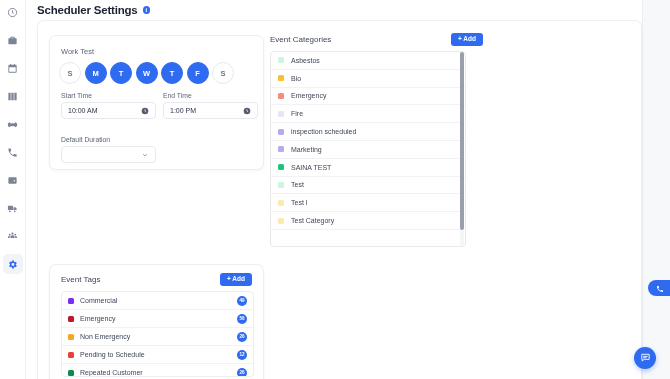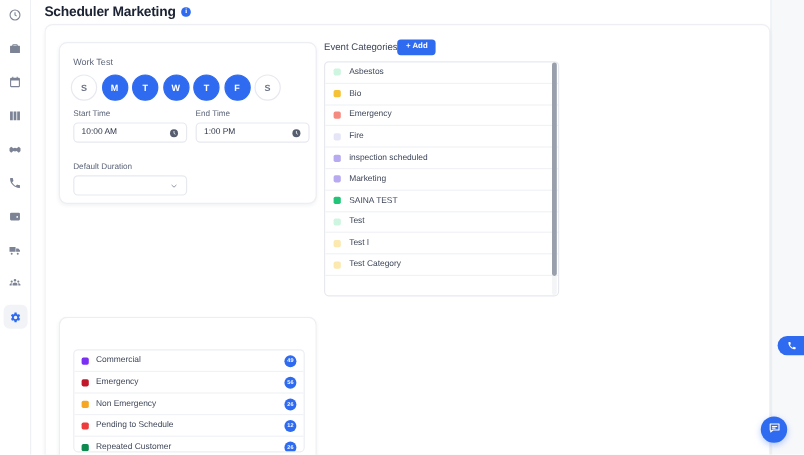--- a/index.html
+++ b/index.html
@@ -56,21 +56,21 @@
     border-radius:7px; box-shadow:0 1px 3px rgba(20,30,60,0.05);
   }
   .workdays-panel{ left:11px; top:14px; width:215px; height:135px; }
   .tags-panel{ left:11px; top:243px; width:215px; height:116px;
                border-bottom:none; border-bottom-left-radius:0; border-bottom-right-radius:0; }
   .cats-panel{ left:232px; top:12px; width:213px; height:216px;
                background:transparent; border:none; box-shadow:none; }
 
   .section-label{ font-size:7.5px; color:#5b6478; }
   .panel-head{
-    display:flex; align-items:center; 
+    display:flex; align-items:center; justify-content:space-between;
   }
   .panel-title{ font-size:8px; color:#3e4658; }
 
   .add-btn{
     background:#2f6bf0; color:#ffffff; font-size:6.5px; font-weight:bold;
     border:none; border-radius:3px; padding:3px 7px; cursor:pointer;
     display:inline-flex; align-items:center; gap:2px; line-height:1;
   }
 
   
@@ -238,21 +238,21 @@
     <div class="side-item active">
       <span>
         <svg viewBox="0 0 24 24" fill="#2f6bf0">
           <path d="M19.4 13a7.6 7.6 0 0 0 0-2l2-1.6-2-3.4-2.4 1a7.6 7.6 0 0 0-1.7-1L14.9 3h-3.8l-.4 2.6c-.6.2-1.2.6-1.7 1l-2.4-1-2 3.4L6.6 11a7.6 7.6 0 0 0 0 2l-2 1.6 2 3.4 2.4-1c.5.4 1.1.8 1.7 1l.4 2.6h3.8l.4-2.6c.6-.2 1.2-.6 1.7-1l2.4 1 2-3.4-2-1.6zM13 15.2a3.2 3.2 0 1 1 0-6.4 3.2 3.2 0 0 1 0 6.4z"></path>
         </svg>
       </span>
     </div>
   </div>
 
   <div class="page-header">
-    <span class="page-title">Scheduler Marketing</span>
+    <span class="page-title">Scheduler Settings</span>
     <span class="info-icon">i</span>
   </div>
 
   <div class="page-bg-right"></div>
 
   <div class="main-card">
 
     <div class="panel workdays-panel">
       <div class="section-label wd-title">Work Test</div>
 
@@ -347,20 +347,24 @@
           <span class="cat-name">Test Category</span>
         </div>
         <div class="cat-row"></div>
       </div>
 
       <div class="cat-scrollbar"></div>
       <div class="cat-thumb"></div>
     </div>
 
     <div class="panel tags-panel">
+      <div class="panel-head tg-head">
+        <span class="panel-title">Event Tags</span>
+        <button class="add-btn">+ Add</button>
+      </div>
 
       <div class="tag-list">
         <div class="tag-row">
           <span class="sw" style="background:#7b2ff2"></span>
           <span class="tag-name">Commercial</span>
           <span class="badge">49</span>
         </div>
         <div class="tag-row">
           <span class="sw" style="background:#c0182a"></span>
           <span class="tag-name">Emergency</span>

